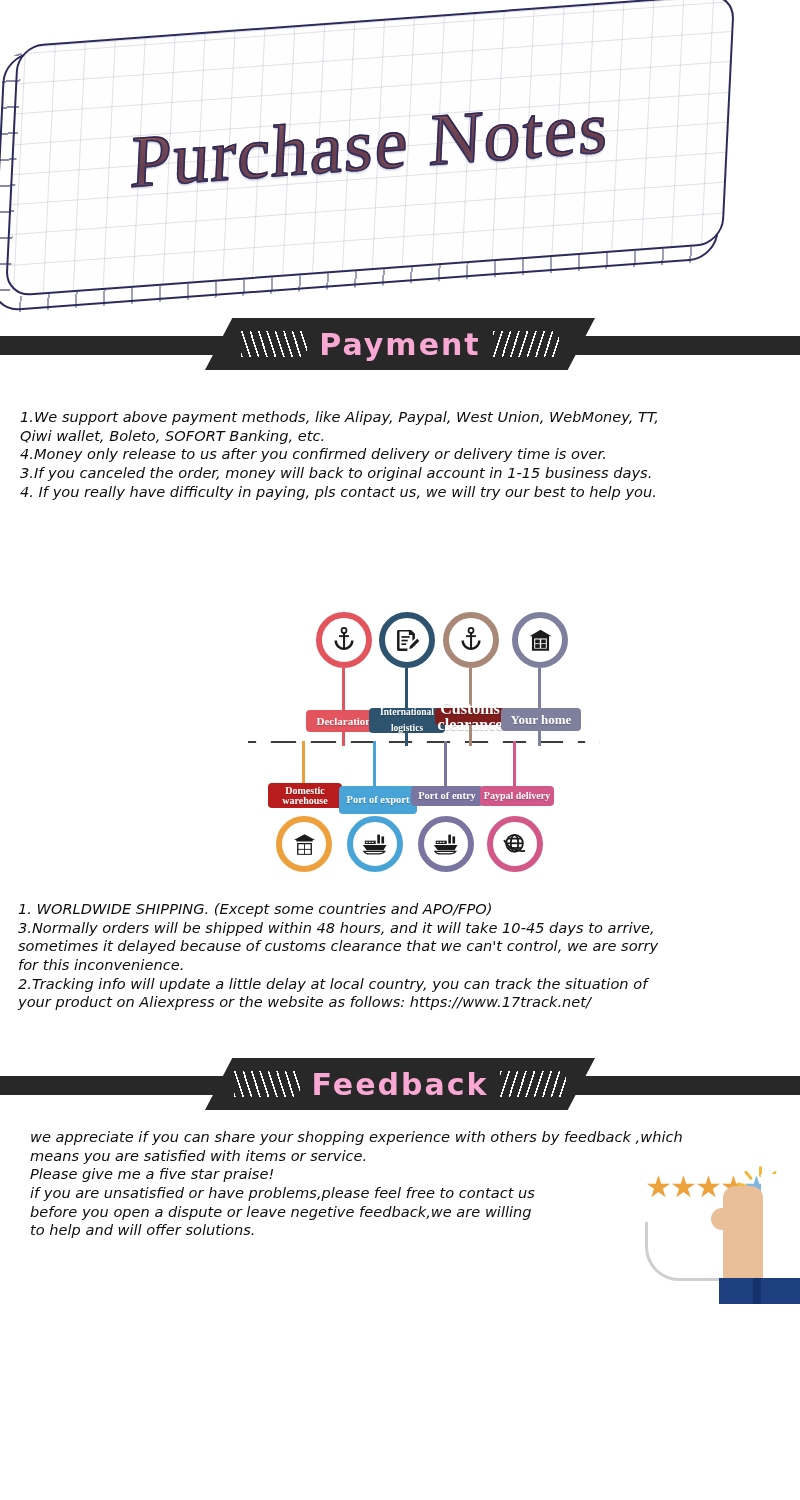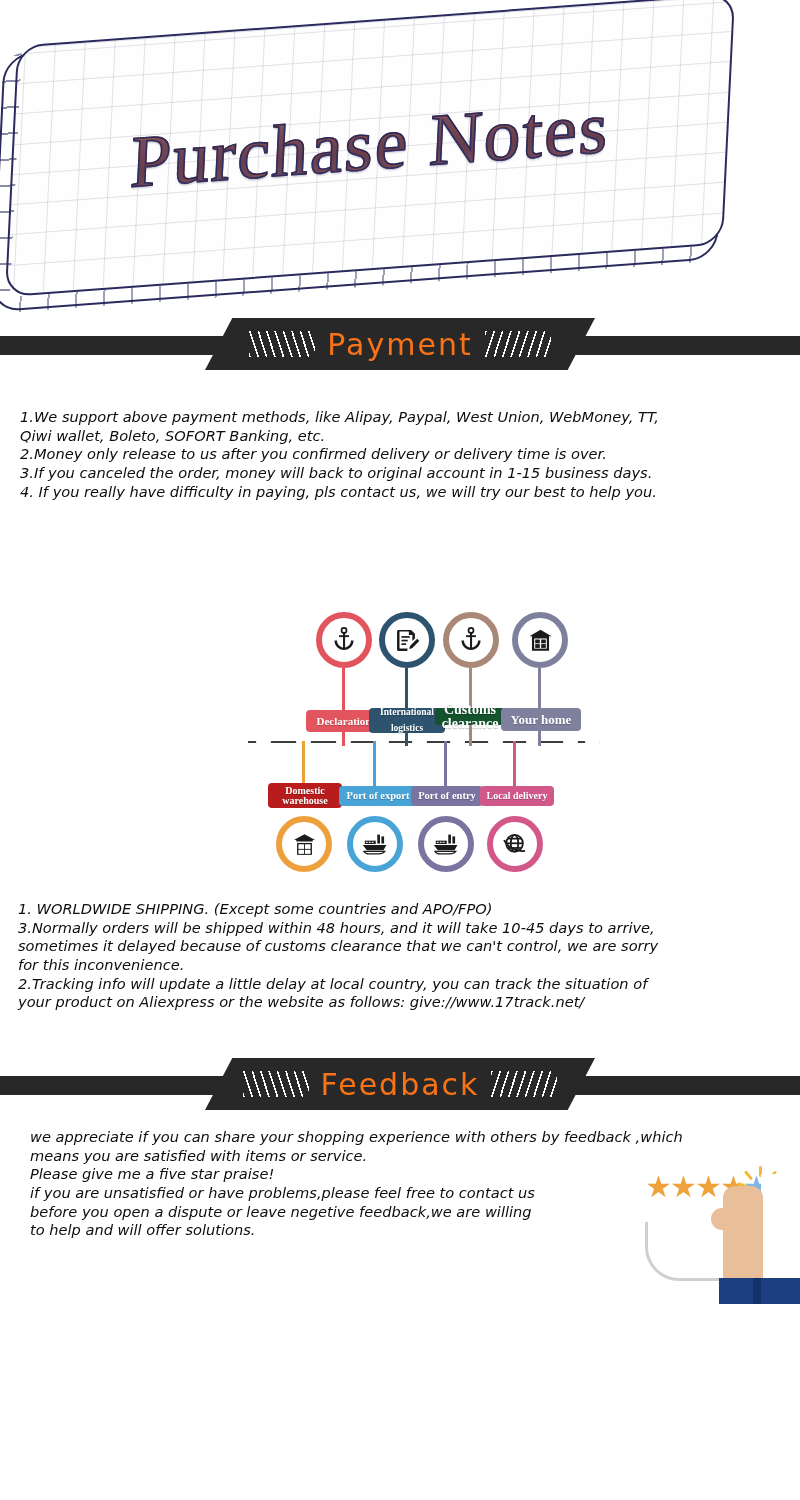--- a/index.html
+++ b/index.html
@@ -76,21 +76,21 @@
   }
   .banner .slash.left{
     background-image:repeating-linear-gradient(72deg,
       #fff 0 1.6px, transparent 1.6px 8px);
   }
   .banner .slash.right{
     background-image:repeating-linear-gradient(108deg,
       #fff 0 1.6px, transparent 1.6px 8px);
   }
   .banner .btitle{
-    color:#f97316;font-size:30px;font-weight:400;letter-spacing:2px;
+    color:#f9a8d4;font-size:30px;font-weight:700;letter-spacing:2px;
     font-family:"DejaVu Sans", sans-serif;white-space:nowrap;
   }
 
   
   .body-text{
     font-family:"DejaVu Sans", sans-serif;
     font-style:italic;font-size:14.6px;line-height:1.28;color:#0d0d0d;
   }
   .pay-text{position:absolute;left:20px;top:408px;width:770px;}
   .ship-text{position:absolute;left:18px;top:900px;width:775px;}
@@ -166,21 +166,21 @@
         <span class="slash left"></span>
         <span class="btitle">Payment</span>
         <span class="slash right"></span>
       </div>
     </div>
   </div>
 
   <div class="body-text pay-text">
     <div>1.We support above payment methods, like Alipay, Paypal, West Union, WebMoney, TT,</div>
     <div> Qiwi wallet, Boleto, SOFORT Banking, etc.</div>
-    <div>2.Money only release to us after you confirmed delivery or delivery time is over.</div>
+    <div>4.Money only release to us after you confirmed delivery or delivery time is over.</div>
     <div>3.If you canceled the order, money will back to original account in 1-15 business days.</div>
     <div>4. If you really have difficulty in paying, pls contact us, we will try our best to help you.</div>
   </div>
 
 
   <div class="info">
 
     <div class="axis"></div>
 
     <div class="dot" style="left:8px;"></div>
@@ -227,21 +227,21 @@
     <div class="node">
       <div class="stem" style="left:221px;top:60px;height:78px;background:#a98878;"></div>
       <div class="ring" style="left:195px;top:4px;width:56px;height:56px;border:6px solid #a98878;">
         <svg width="26" height="28" viewBox="0 0 24 24" fill="#1b1b1b">
           <circle cx="12" cy="3.2" r="2.3" fill="none" stroke="#1b1b1b" stroke-width="1.6"></circle>
           <rect x="11.1" y="5.4" width="1.9" height="14"></rect>
           <rect x="7.4" y="7.6" width="9.2" height="1.7"></rect>
           <path d="M3.2 12.4c0 5 4 8.4 8.8 8.9 4.8-.5 8.8-3.9 8.8-8.9h-2.3c0 3.6-2.9 6.2-6.5 6.7-3.6-.5-6.5-3.1-6.5-6.7z"></path>
         </svg>
       </div>
-      <div class="lbl" style="left:187px;top:100px;width:70px;height:17px;background:#14532d;font-size:14px;flex-direction:column;">
+      <div class="lbl" style="left:187px;top:100px;width:70px;height:17px;background:#7f1d1d;font-size:16px;flex-direction:column;">
         <span>Customs</span>
         <span>clearance</span>
       </div>
     </div>
 
     <div class="node">
       <div class="stem" style="left:290px;top:60px;height:78px;background:#7f809d;"></div>
       <div class="ring" style="left:264px;top:4px;width:56px;height:56px;border:6px solid #7f809d;">
         <svg width="27" height="27" viewBox="0 0 24 24" fill="#1b1b1b">
           <path d="M12 2.4 2.2 8.3h2.2V21h15.2V8.3h2.2z"></path>
@@ -280,21 +280,21 @@
           <rect x="14.6" y="1.6" width="2.4" height="8"></rect>
           <rect x="18.3" y="3.2" width="2.4" height="6.4"></rect>
           <rect x="3.4" y="7" width="9.8" height="3"></rect>
           <rect x="4.4" y="8" width="1.6" height="1" fill="#fff"></rect>
           <rect x="7" y="8" width="1.6" height="1" fill="#fff"></rect>
           <rect x="9.6" y="8" width="1.6" height="1" fill="#fff"></rect>
           <path d="M1.6 11h21.2l-2.6 4.6H5.2z"></path>
           <path d="M2.6 16.6h18.8c-1.2 1.6-3 2.3-5.4 2.3H7c-2 0-3.4-.7-4.4-2.3z" fill="none" stroke="#1b1b1b" stroke-width="1"></path>
         </svg>
       </div>
-      <div class="lbl" style="left:91px;top:178px;width:78px;height:20px;background:#48a3d6;font-size:10.5px;text-align:center;">Port of export</div>
+      <div class="lbl" style="left:91px;top:178px;width:78px;height:28px;background:#48a3d6;font-size:10.5px;text-align:center;">Port of export</div>
     </div>
 
     <div class="node">
       <div class="stem" style="left:196px;top:133px;height:52px;background:#7a74a0;"></div>
       <div class="ring" style="left:170px;top:208px;width:56px;height:56px;border:6px solid #7a74a0;">
         <svg width="29" height="24" viewBox="0 0 26 20" fill="#1b1b1b">
           <rect x="14.6" y="1.6" width="2.4" height="8"></rect>
           <rect x="18.3" y="3.2" width="2.4" height="6.4"></rect>
           <rect x="3.4" y="7" width="9.8" height="3"></rect>
           <rect x="4.4" y="8" width="1.6" height="1" fill="#fff"></rect>
@@ -312,31 +312,31 @@
       <div class="ring" style="left:239px;top:208px;width:56px;height:56px;border:6px solid #d2588a;">
         <svg width="28" height="28" viewBox="0 0 24 24" fill="none" stroke="#1b1b1b" stroke-width="1.5">
           <circle cx="11.6" cy="11.4" r="7.2"></circle>
           <ellipse cx="11.6" cy="11.4" rx="3.2" ry="7.2"></ellipse>
           <line x1="4.4" y1="11.4" x2="18.8" y2="11.4"></line>
           <line x1="5.6" y1="7.4" x2="17.6" y2="7.4"></line>
           <line x1="5.6" y1="15.4" x2="17.6" y2="15.4"></line>
           <path d="M2.6 8.6c2.6 6 10.8 10.4 18 9.2" stroke-width="1.5"></path>
         </svg>
       </div>
-      <div class="lbl" style="left:232px;top:178px;width:74px;height:20px;background:#d2588a;font-size:10px;">Local delivery</div>
+      <div class="lbl" style="left:232px;top:178px;width:74px;height:20px;background:#d2588a;font-size:10px;">Paypal delivery</div>
     </div>
   </div>
 
   <div class="body-text ship-text">
     <div>1. WORLDWIDE SHIPPING. (Except some countries and APO/FPO)</div>
     <div>3.Normally orders will be shipped within 48 hours, and it will take 10-45 days to arrive,</div>
     <div>sometimes it delayed because of customs clearance that we can't control, we are sorry</div>
     <div>for this inconvenience.</div>
     <div>2.Tracking info will update a little delay at local country, you can track the situation of</div>
-    <div>your product on Aliexpress or the website as follows: give://www.17track.net/</div>
+    <div>your product on Aliexpress or the website as follows: https://www.17track.net/</div>
   </div>
 
   <div class="banner" style="position:absolute;left:0;top:1058px;">
     <div class="rail"></div>
     <div class="plate">
       <div class="plate-inner">
         <span class="slash left"></span>
         <span class="btitle">Feedback</span>
         <span class="slash right"></span>
       </div>

